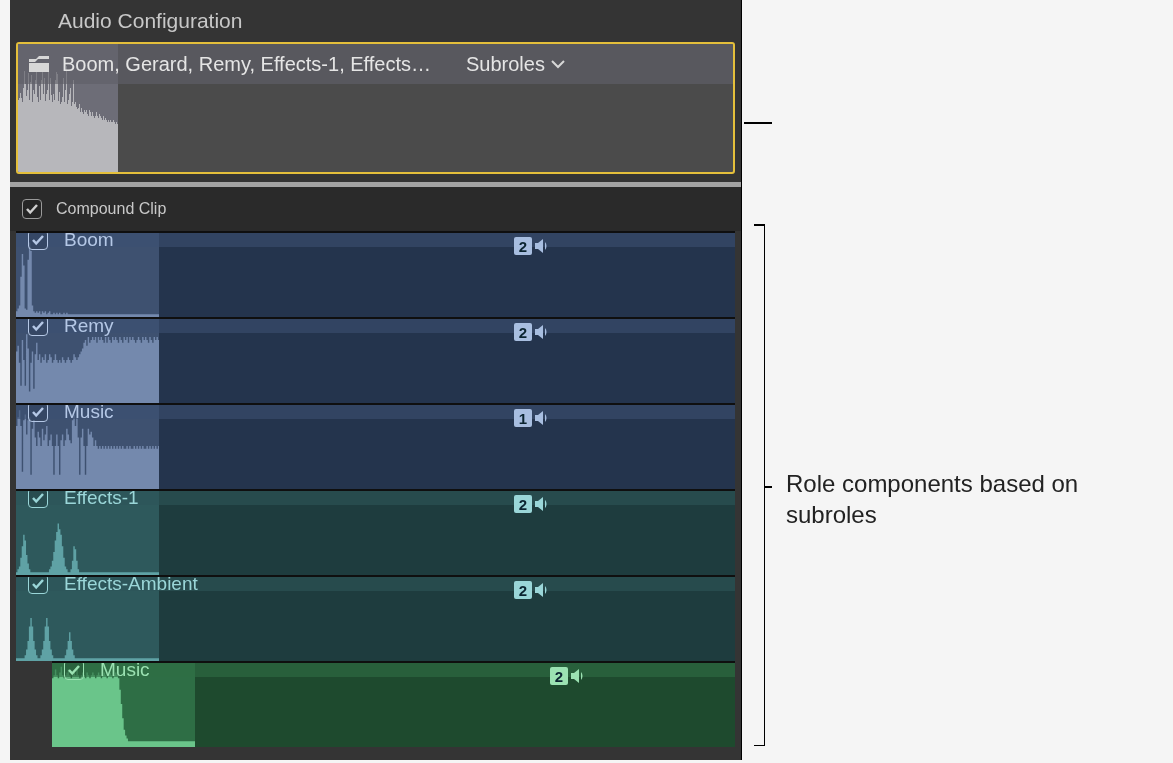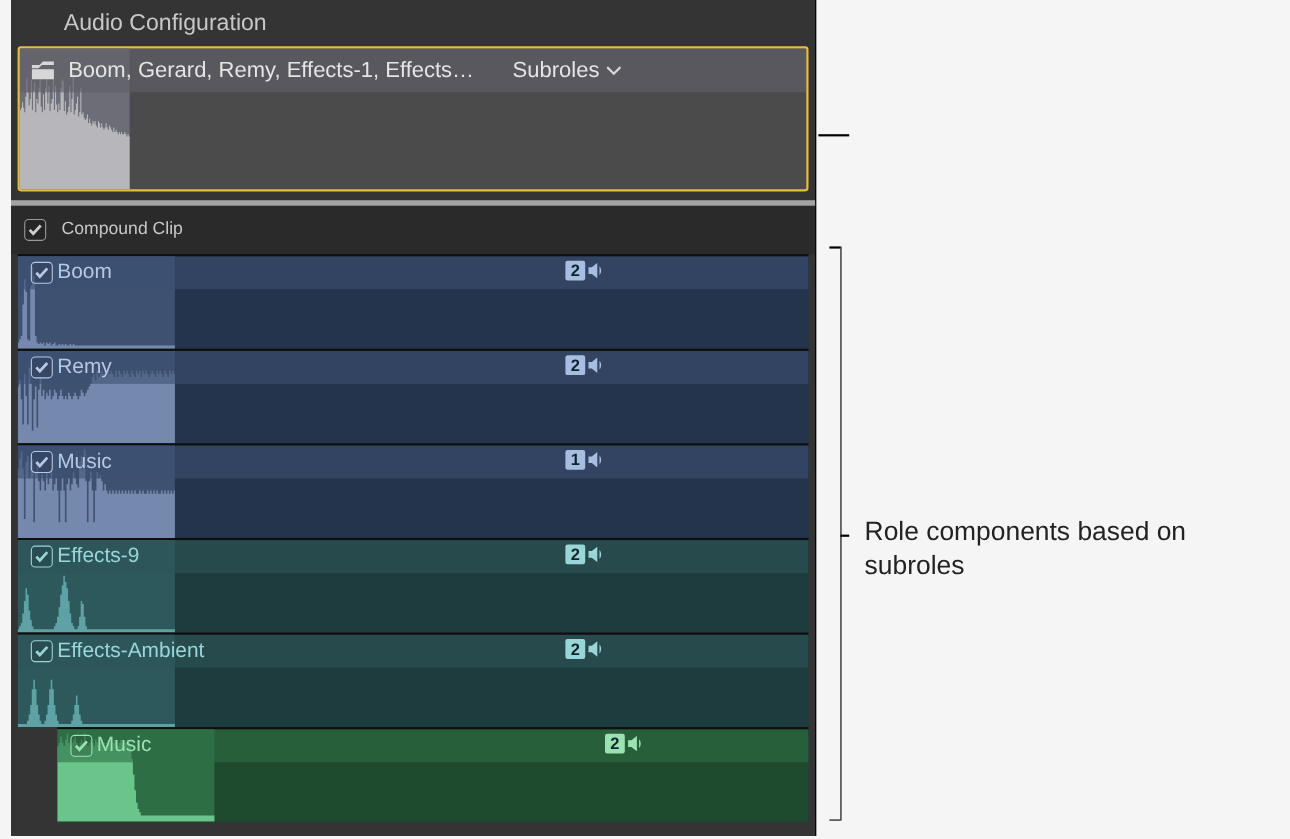--- a/index.html
+++ b/index.html
@@ -121,24 +121,24 @@
     height:86px;
     border-top:2px solid #0f0f0f;
     overflow:hidden;
   }
   .component.dialogue{background:var(--dialogue-dark);}
   .component.effects {background:var(--effects-dark);}
   .component.music   {background:var(--music-dark);margin-left:36px;}
   .comp-titlebar{
     position:absolute;
     top:0; left:0; right:0;
-    height:30px;
-    display:flex;
-    align-items:center;
-    gap:4px;
+    height:14px;
+    display:flex;
+    align-items:center;
+    gap:16px;
     padding:0 12px;
     font-size:19px;
     z-index:3;
     background:rgba(0,0,0,.2);
   }
   .component.dialogue .comp-titlebar{background:rgba(60, 80, 113, .6);color:var(--dialogue-label);}
   .component.effects  .comp-titlebar{background:rgba(45, 85, 88, .6); color:var(--effects-label);}
   .component.music    .comp-titlebar{background:rgba(46, 110, 69, .6);color:var(--music-label);}
   .channel-badge{
     position:absolute;
@@ -314,21 +314,21 @@
             <path d="M0 60 L0.00 16 L1.00 16 L1.00 10 L2.00 10 L2.00 5 L3.00 5 L3.00 16 L4.00 16 L4.00 48 L5.00 48 L5.00 12 L6.00 12 L6.00 8 L7.00 8 L7.00 22 L8.00 22 L8.00 12 L9.00 12 L9.00 10 L10.00 10 L10.00 50 L11.00 50 L11.00 18 L12.00 18 L12.00 12 L13.00 12 L13.00 24 L14.00 24 L14.00 30 L15.00 30 L15.00 20 L16.00 20 L16.00 24 L17.00 24 L17.00 30 L18.00 30 L18.00 18 L19.00 18 L19.00 26 L20.00 26 L20.00 22 L21.00 22 L21.00 16 L22.00 16 L22.00 30 L23.00 30 L23.00 26 L24.00 26 L24.00 22 L25.00 22 L25.00 30 L26.00 30 L26.00 50 L27.00 50 L27.00 30 L28.00 30 L28.00 22 L29.00 22 L29.00 30 L30.00 30 L30.00 50 L31.00 50 L31.00 26 L32.00 26 L32.00 22 L33.00 22 L33.00 30 L34.00 30 L34.00 26 L35.00 26 L35.00 18 L36.00 18 L36.00 22 L37.00 22 L37.00 26 L38.00 26 L38.00 28 L39.00 28 L39.00 12 L40.00 12 L40.00 8 L41.00 8 L41.00 16 L42.00 16 L42.00 4 L43.00 4 L43.00 24 L44.00 24 L44.00 50 L45.00 50 L45.00 24 L46.00 24 L46.00 18 L47.00 18 L47.00 30 L48.00 30 L48.00 50 L49.00 50 L49.00 30 L50.00 30 L50.00 18 L51.00 18 L51.00 22 L52.00 22 L52.00 20 L53.00 20 L53.00 24 L54.00 24 L54.00 30 L55.00 30 L55.00 26 L56.00 26 L56.00 30 L57.00 30 L57.00 32 L58.00 32 L58.00 30 L59.00 30 L59.00 32 L60.00 32 L60.00 30 L61.00 30 L61.00 32 L62.00 32 L62.00 30 L63.00 30 L63.00 32 L64.00 32 L64.00 30 L65.00 30 L65.00 32 L66.00 32 L66.00 30 L67.00 30 L67.00 32 L68.00 32 L68.00 30 L69.00 30 L69.00 32 L70.00 32 L70.00 30 L71.00 30 L71.00 32 L72.00 32 L72.00 30 L73.00 30 L73.00 32 L74.00 32 L74.00 30 L75.00 30 L75.00 32 L76.00 32 L76.00 32 L77.00 32 L77.00 30 L78.00 30 L78.00 32 L79.00 32 L79.00 30 L80.00 30 L80.00 32 L81.00 32 L81.00 32 L82.00 32 L82.00 30 L83.00 30 L83.00 32 L84.00 32 L84.00 30 L85.00 30 L85.00 32 L86.00 32 L86.00 30 L87.00 30 L87.00 32 L88.00 32 L88.00 30 L89.00 30 L89.00 32 L90.00 32 L90.00 32 L91.00 32 L91.00 30 L92.00 30 L92.00 32 L93.00 32 L93.00 30 L94.00 30 L94.00 32 L95.00 32 L95.00 30 L96.00 30 L96.00 32 L97.00 32 L97.00 30 L98.00 30 L98.00 32 L99.00 32 L99.00 30 L100.00 30 L100 60 Z" fill="#7489ad"></path>
           </svg>
         </div>
         <div class="component effects">
           <div class="comp-titlebar">
             <span class="chk">
               <svg width="14" height="14" viewBox="0 0 14 14">
                 <path d="M2 7l3.2 3.5L12 3"></path>
               </svg>
             </span>
-            <span>Effects-9</span>
+            <span>Effects-1</span>
           </div>
           <div class="channel-badge">
             <span class="num">2</span>
             <svg width="16" height="14" viewBox="0 0 16 14">
               <path d="M1 4h3l5-4v14l-5-4H1z M11 3c2 2 2 6 0 8"></path>
             </svg>
           </div>
           <svg class="comp-wave" preserveAspectRatio="none" viewBox="0 0 100 60">
             <rect x="0" y="0" width="100" height="60" fill="#2e595c"></rect>
             <path d="M0 60 L0.00 58 L1.00 58 L1.00 56 L2.00 56 L2.00 54 L3.00 54 L3.00 48 L4.00 48 L4.00 40 L5.00 40 L5.00 32 L6.00 32 L6.00 36 L7.00 36 L7.00 46 L8.00 46 L8.00 52 L9.00 52 L9.00 56 L10.00 56 L10.00 58 L11.00 58 L11.00 58 L12.00 58 L12.00 58 L13.00 58 L13.00 58 L14.00 58 L14.00 58 L15.00 58 L15.00 58 L16.00 58 L16.00 58 L17.00 58 L17.00 58 L18.00 58 L18.00 58 L19.00 58 L19.00 58 L20.00 58 L20.00 58 L21.00 58 L21.00 58 L22.00 58 L22.00 58 L23.00 58 L23.00 56 L24.00 56 L24.00 54 L25.00 54 L25.00 50 L26.00 50 L26.00 44 L27.00 44 L27.00 36 L28.00 36 L28.00 30 L29.00 30 L29.00 24 L30.00 24 L30.00 28 L31.00 28 L31.00 32 L32.00 32 L32.00 40 L33.00 40 L33.00 48 L34.00 48 L34.00 54 L35.00 54 L35.00 56 L36.00 56 L36.00 58 L37.00 58 L37.00 58 L38.00 58 L38.00 56 L39.00 56 L39.00 50 L40.00 50 L40.00 40 L41.00 40 L41.00 42 L42.00 42 L42.00 50 L43.00 50 L43.00 56 L44.00 56 L44.00 58 L45.00 58 L45.00 58 L46.00 58 L46.00 58 L47.00 58 L47.00 58 L48.00 58 L48.00 58 L49.00 58 L49.00 58 L50.00 58 L50.00 58 L51.00 58 L51.00 58 L52.00 58 L52.00 58 L53.00 58 L53.00 58 L54.00 58 L54.00 58 L55.00 58 L55.00 58 L56.00 58 L56.00 58 L57.00 58 L57.00 58 L58.00 58 L58.00 58 L59.00 58 L59.00 58 L60.00 58 L60.00 58 L61.00 58 L61.00 58 L62.00 58 L62.00 58 L63.00 58 L63.00 58 L64.00 58 L64.00 58 L65.00 58 L65.00 58 L66.00 58 L66.00 58 L67.00 58 L67.00 58 L68.00 58 L68.00 58 L69.00 58 L69.00 58 L70.00 58 L70.00 58 L71.00 58 L71.00 58 L72.00 58 L72.00 58 L73.00 58 L73.00 58 L74.00 58 L74.00 58 L75.00 58 L75.00 58 L76.00 58 L76.00 58 L77.00 58 L77.00 58 L78.00 58 L78.00 58 L79.00 58 L79.00 58 L80.00 58 L80.00 58 L81.00 58 L81.00 58 L82.00 58 L82.00 58 L83.00 58 L83.00 58 L84.00 58 L84.00 58 L85.00 58 L85.00 58 L86.00 58 L86.00 58 L87.00 58 L87.00 58 L88.00 58 L88.00 58 L89.00 58 L89.00 58 L90.00 58 L90.00 58 L91.00 58 L91.00 58 L92.00 58 L92.00 58 L93.00 58 L93.00 58 L94.00 58 L94.00 58 L95.00 58 L95.00 58 L96.00 58 L96.00 58 L97.00 58 L97.00 58 L98.00 58 L98.00 58 L99.00 58 L99.00 58 L100.00 58 L100 60 Z" fill="#5fa2a5"></path>

